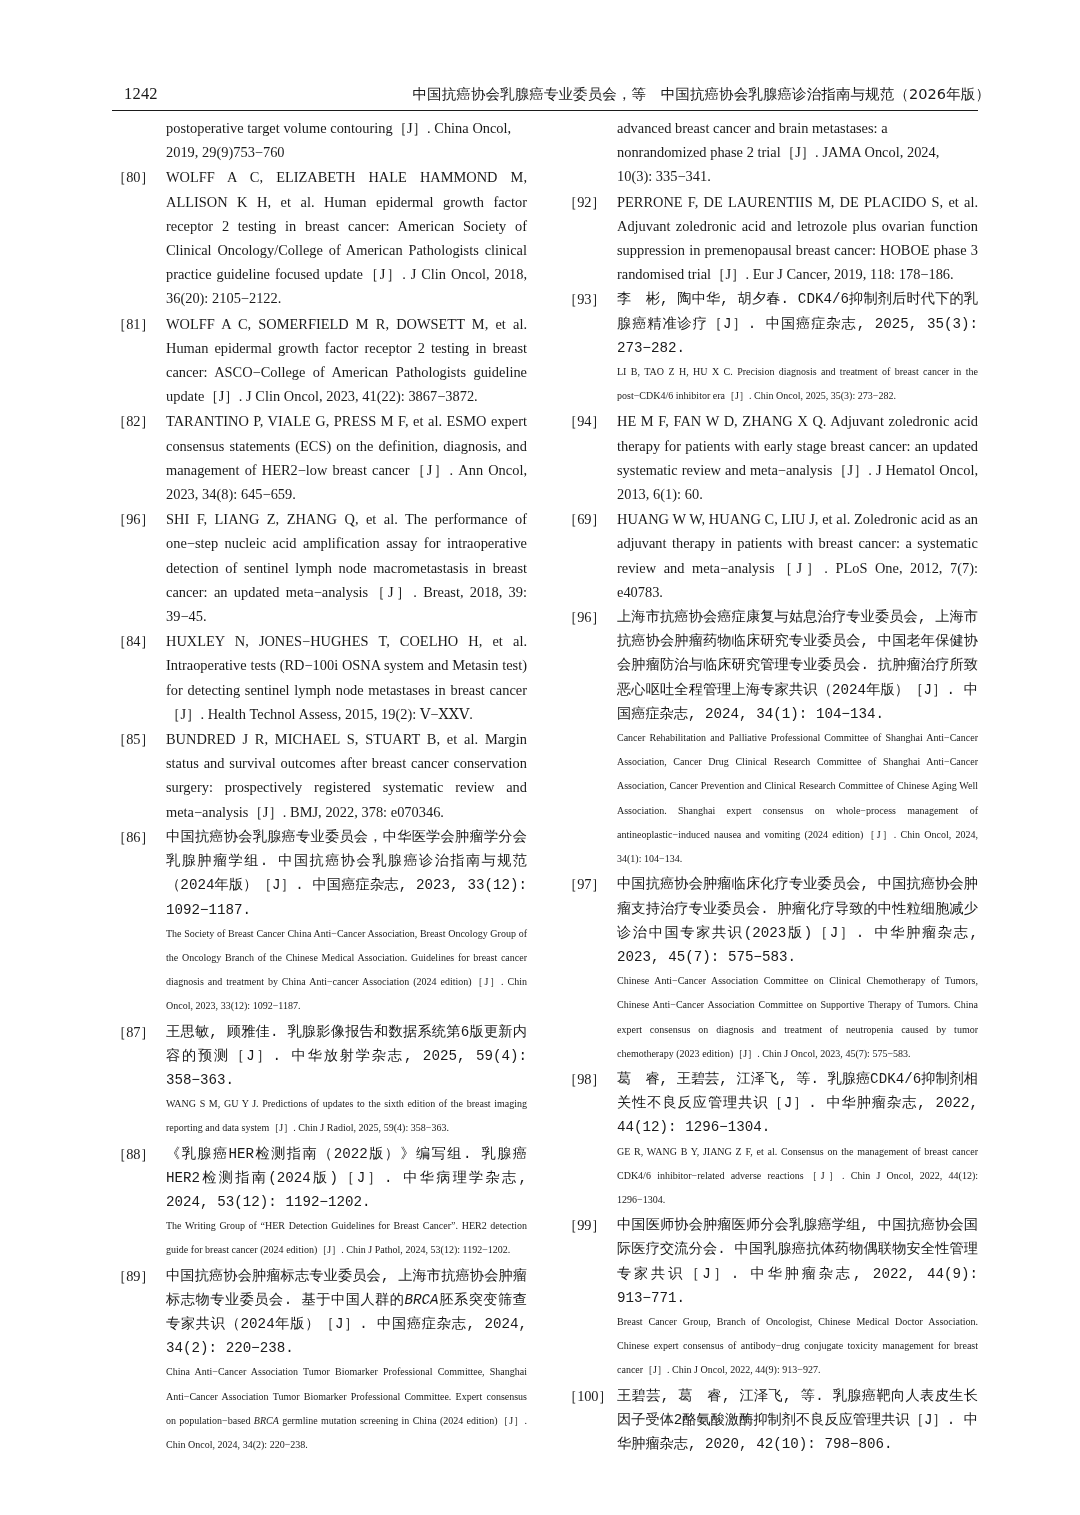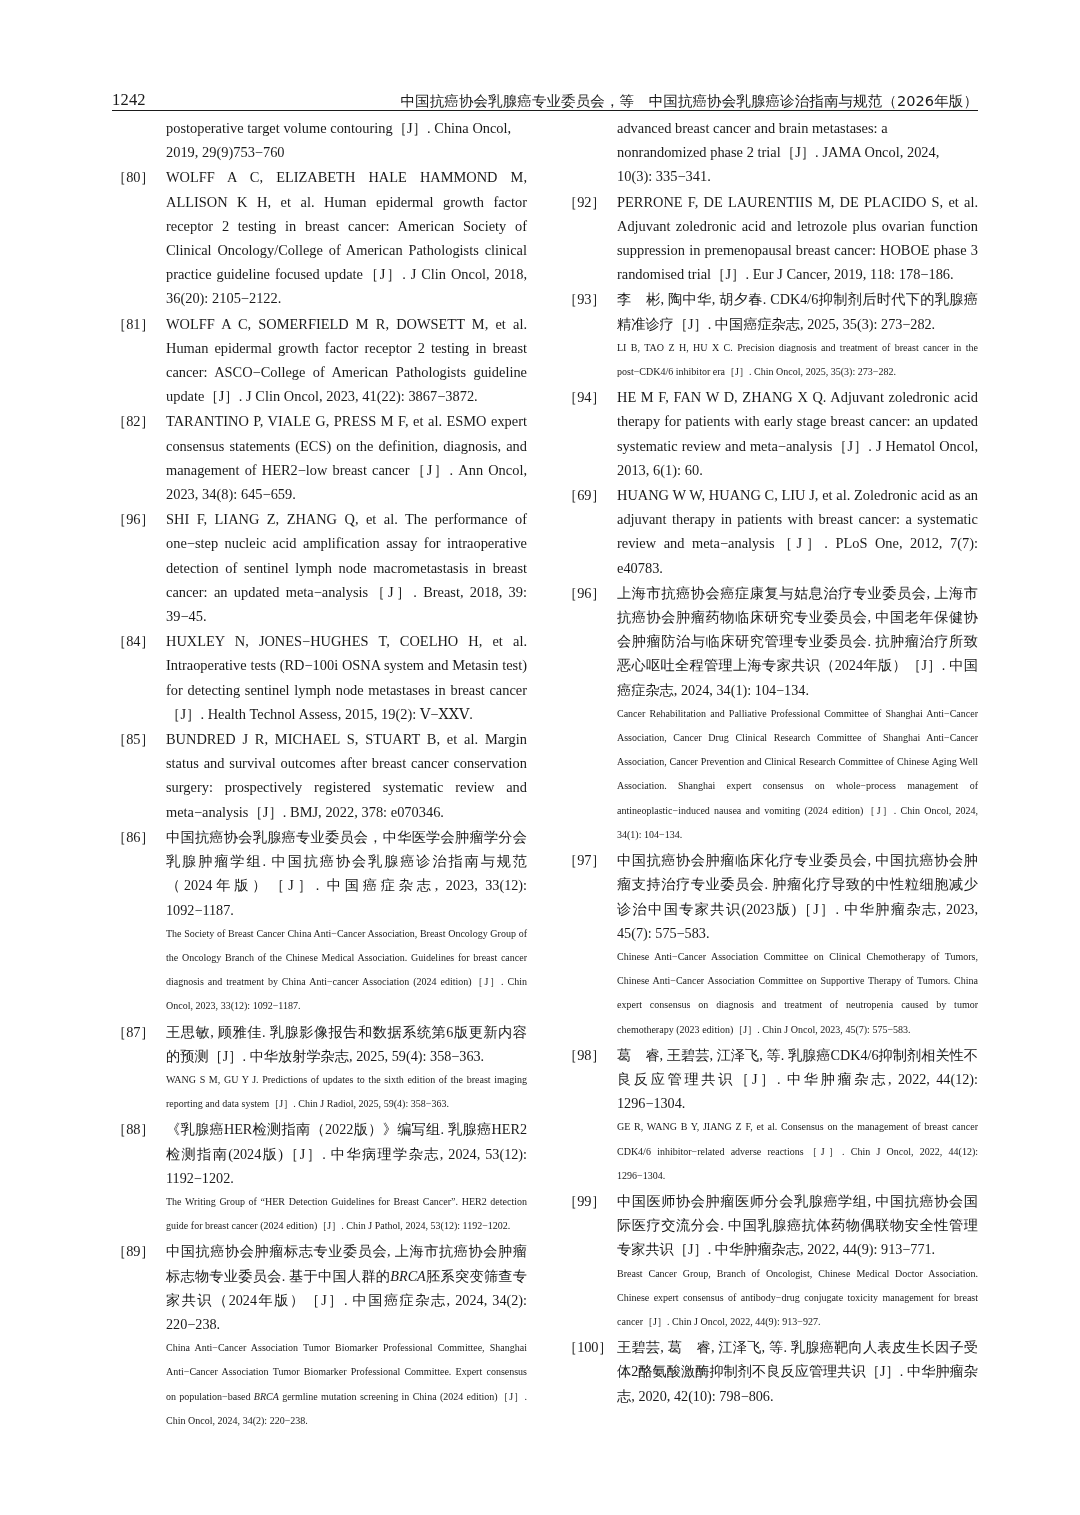--- a/index.html
+++ b/index.html
@@ -18,26 +18,26 @@
     width: 1080px;
     height: 1515px;
     background: #ffffff;
     overflow: hidden;
     box-sizing: border-box;
   }
 
   
   .running-head {
     position: absolute;
-    left: 112px;
+    left: 124px;
     top: 80px;
     width: 866px;
     height: 30px;
     display: flex;
-    align-items: flex-end;
+    align-items: center;
     justify-content: space-between;
     box-sizing: border-box;
   }
   .folio {
     font-family: "Liberation Serif", "DejaVu Serif", serif;
     font-size: 16.5px;
     letter-spacing: 0.2px;
     line-height: 1;
     padding-bottom: 2px;
     white-space: nowrap;
@@ -101,21 +101,21 @@
     font-size: 14.4px;
     line-height: 24.2px;
     text-align: justify;
     text-justify: inter-word;
     margin: 0;
     word-spacing: 0.1px;
     hyphens: none;
   }
   .blk.last { text-align: left; }
   .blk.zh {
-    font-family: Liberation Serif, serif;
+    font-family: Liberation Mono, monospace;
     font-size: 14.2px;
     line-height: 24.2px;
   }
   .blk.en-sec {
     font-size: 10px;
     line-height: 24.2px;
   }
   .blk i { font-style: italic; }
 </style>
 </head>

